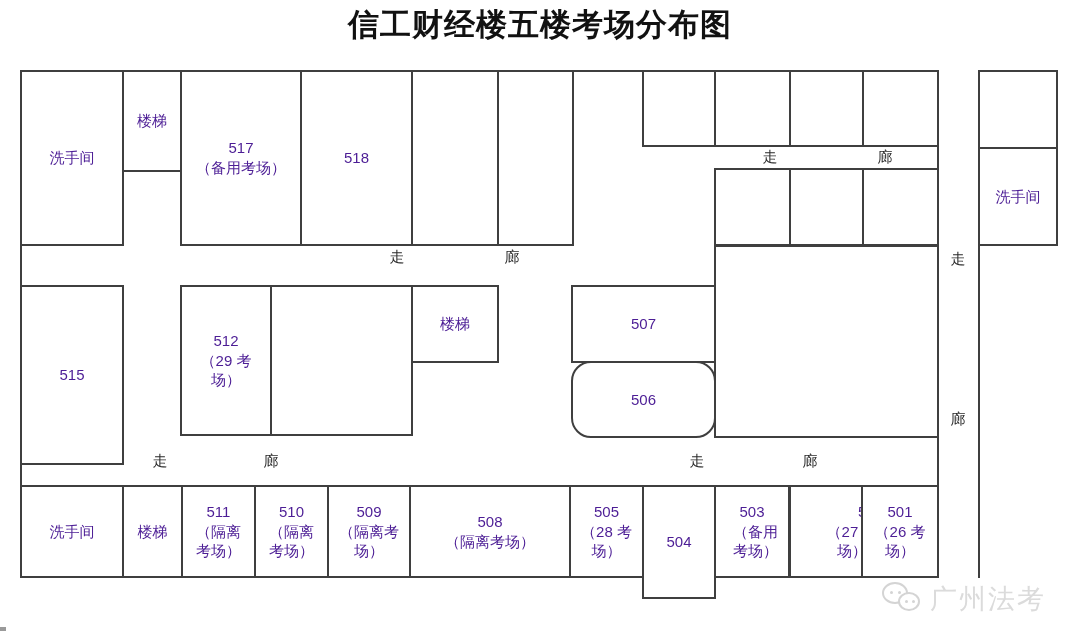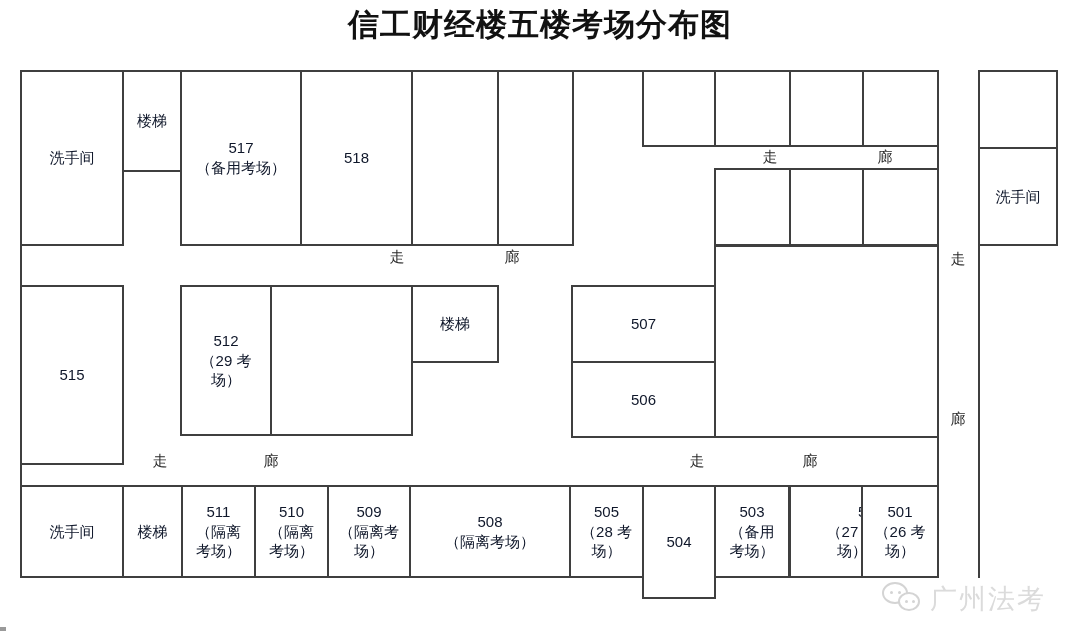--- a/index.html
+++ b/index.html
@@ -8,21 +8,21 @@
     font-family:"Liberation Sans","DejaVu Sans",sans-serif;overflow:hidden;
   }
   .title{
     position:absolute;left:0;top:4px;width:100%;text-align:center;
     font-family:"Liberation Serif","DejaVu Serif",serif;
     font-weight:bold;font-size:31px;color:#111;letter-spacing:1px;
   }
   .room{
     position:absolute;box-sizing:border-box;border:2px solid #3f3f3f;
     background:#ffffff;display:flex;flex-direction:column;align-items:center;
-    justify-content:center;text-align:center;font-size:15px;color:#0f172a;
+    justify-content:center;text-align:center;font-size:15px;color:#4c1d95;
     line-height:1.32;
   }
   .room .num{display:block;}
   .room .note{display:block;}
   .note.w52{max-width:52px;}
   .note.w60{max-width:62px;}
   .note.w66{max-width:68px;}
   .wall{position:absolute;background:#3f3f3f;}
   .cl{
     position:absolute;transform:translate(-50%,-50%);
@@ -85,21 +85,21 @@
     <span class="note w60">（29 考场）</span>
   </div>
   <div class="room" style="left:270px;top:285px;width:143px;height:151px;"></div>
   <div class="room" style="left:411px;top:285px;width:88px;height:78px;">
     <span class="num">楼梯</span>
   </div>
   <div class="room" style="left:714px;top:245px;width:225px;height:193px;"></div>
   <div class="room" style="left:571px;top:285px;width:145px;height:78px;">
     <span class="num">507</span>
   </div>
-  <div class="room" style="left:571px;top:361px;width:145px;height:77px;">
+  <div class="room" style="left:571px;top:361px;width:145px;height:77px;border-radius:20px;">
     <span class="num">506</span>
   </div>
 
   <div class="room" style="left:20px;top:485px;width:104px;height:93px;">
     <span class="num">洗手间</span>
   </div>
   <div class="room" style="left:122px;top:485px;width:61px;height:93px;">
     <span class="num">楼梯</span>
   </div>
   <div class="room" style="left:181px;top:485px;width:75px;height:93px;">
@@ -118,21 +118,21 @@
     <span class="num">508</span>
     <span class="note">（隔离考场）</span>
   </div>
   <div class="room" style="left:569px;top:485px;width:75px;height:93px;">
     <span class="num">505</span>
     <span class="note w60">（28 考场）</span>
   </div>
   <div class="room" style="left:642px;top:485px;width:74px;height:114px;">
     <span class="num">504</span>
   </div>
-  <div class="room" style="left:714px;top:485px;width:76px;height:93px;">
+  <div class="room" style="left:714px;top:485px;width:76px;height:93px;text-align:right;">
     <span class="num">503</span>
     <span class="note w52">（备用考场）</span>
   </div>
   <div class="room" style="left:789px;top:485px;width:96px;height:93px;align-items:flex-end;">
     <span class="num">502</span>
     <span class="note w60">（27 考场）</span>
   </div>
   <div class="room" style="left:861px;top:485px;width:78px;height:93px;">
     <span class="num">501</span>
     <span class="note w60">（26 考场）</span>

